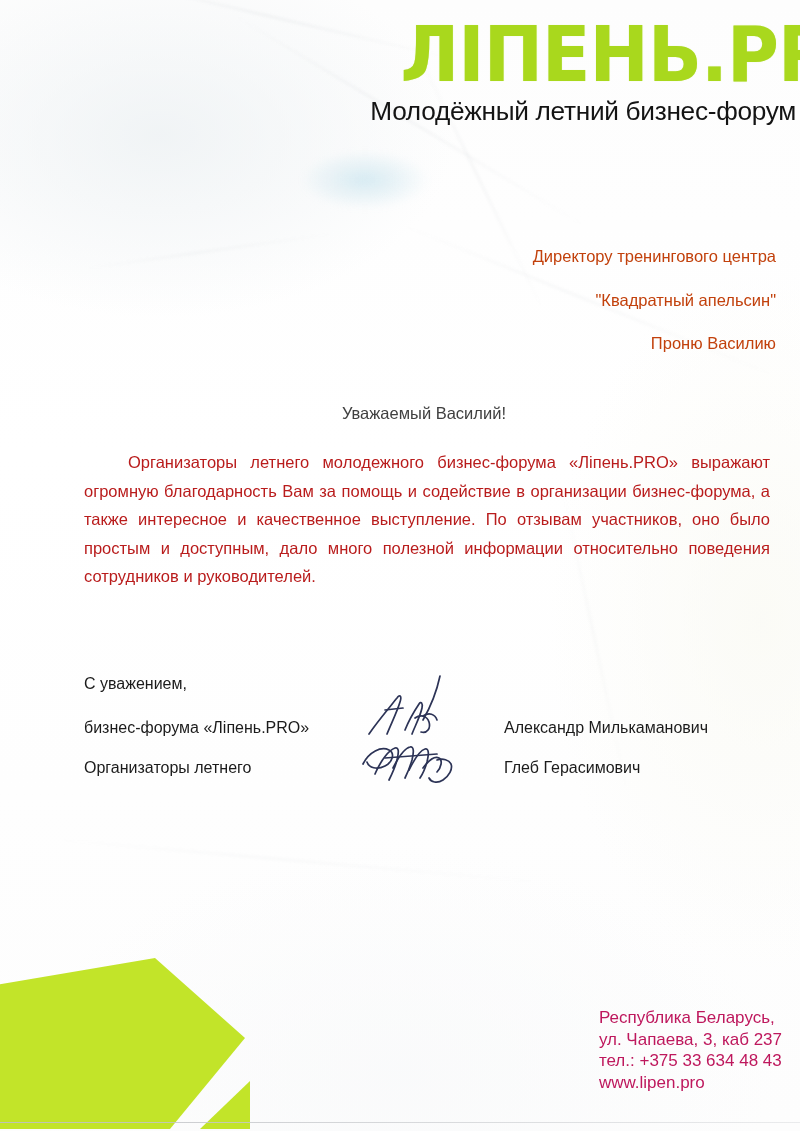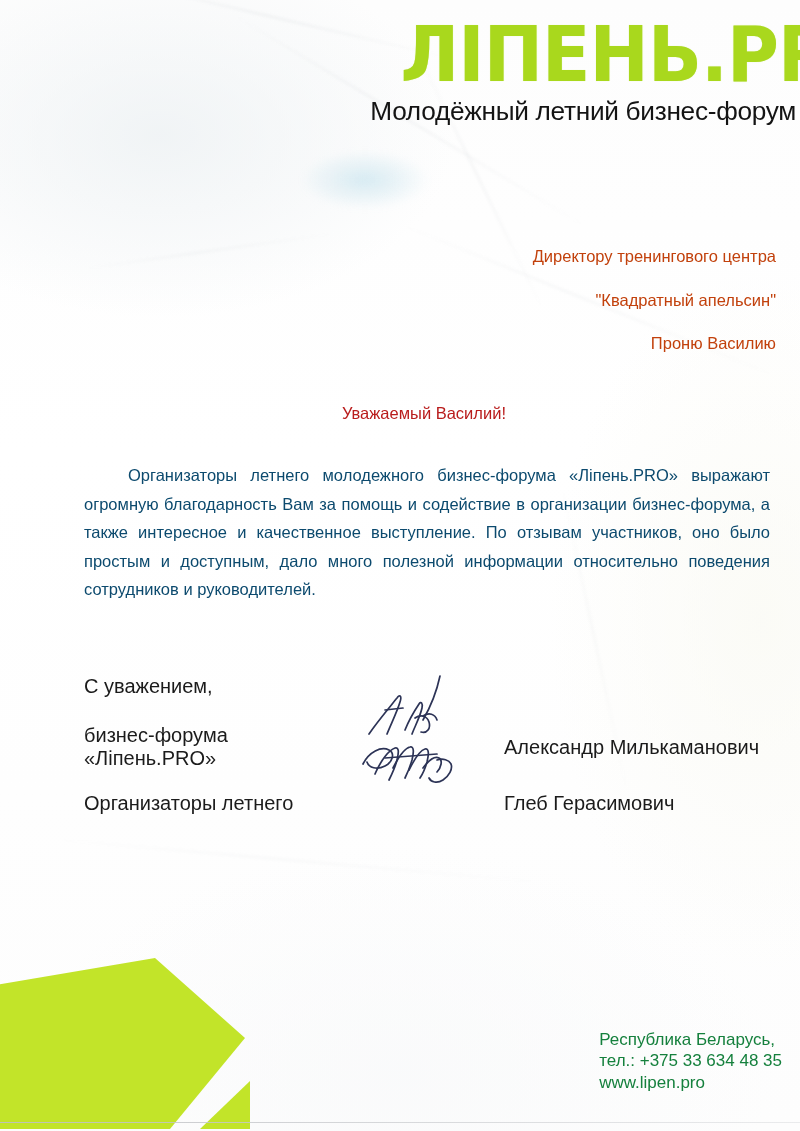--- a/index.html
+++ b/index.html
@@ -98,42 +98,42 @@
   .addressee .line { line-height: 1.0; margin-bottom: 27px; }
   .addressee .line:last-child { margin-bottom: 16px; }
 
   
   .salutation {
     position: absolute;
     left: 0; right: 0;
     top: 404px;
     text-align: center;
     font-size: 16.5px;
-    color: #b91c1c;
+    color: #404040;
     padding-left: 48px;
   }
   .body-text {
     position: absolute;
     left: 84px;
-    top: 461px;
+    top: 448px;
     width: 686px;
     font-size: 16.5px;
     line-height: 28.5px;
     text-align: justify;
     text-indent: 44px;
-    color: #0c4a6e;
+    color: #b91c1c;
   }
 
   
   .sig-block {
     position: absolute;
     left: 84px;
     top: 675px;
     width: 690px;
-    font-size: 20px;
+    font-size: 16px;
     color: #1b1b1b;
   }
   .sig-closing { margin-bottom: 26px; }
   .sig-row {
     display: flex;
     align-items: center;
     margin-bottom: 22px;
   }
   .sig-left  { width: 270px; }
   .sig-gap   { width: 150px; }
@@ -149,21 +149,21 @@
   }
 
   
   .footer-address {
     position: absolute;
     right: 18px;
     bottom: 38px;
     text-align: left;
     font-size: 17px;
     line-height: 21.5px;
-    color: #15803d;
+    color: #be185d;
     font-family: "Liberation Sans", sans-serif;
   }
   .footer-address .site { font-weight: normal; }
 
   
   .deco-shapes {
     position: absolute;
     left: 0;
     bottom: 0;
     width: 300px;
@@ -239,21 +239,22 @@
         <path d="M64 98 C70 86, 76 78, 80 77 C84 76, 84 82, 82 90 C80 97, 77 103, 75 106"></path>
         <path d="M78 96 C84 88, 90 84, 94 86 C98 88, 96 96, 92 100"></path>
         <path d="M92 88 C98 86, 104 88, 106 92 C108 97, 104 104, 98 108 C92 112, 86 110, 84 106"></path>
         <path d="M40 86 L92 82"></path>
       </g>
     </svg>
   </div>
 
   <div class="footer-address">
     <div>Республика Беларусь,</div>
-    <div>тел.: +375 33 634 48 35</div>
+    <div>ул. Чапаева, 3, каб 237</div>
+    <div>тел.: +375 33 634 48 43</div>
     <div class="site">www.lipen.pro</div>
   </div>
 
   <div class="deco-shapes">
     <svg width="300" height="185" viewBox="0 0 300 185">
       <polygon points="-10,40 155,12 245,92 170,183 -10,183" fill="#c2e429"></polygon>
       <polygon points="200,183 250,135 250,183" fill="#c2e429"></polygon>
     </svg>
   </div>
 

